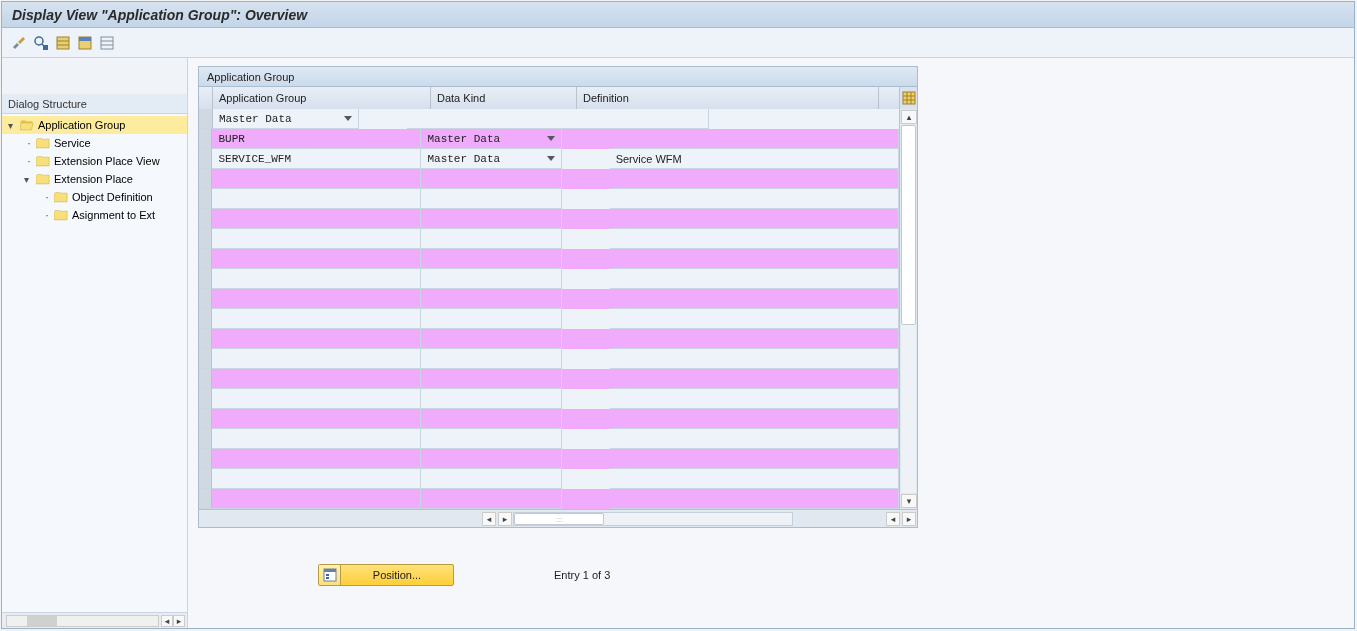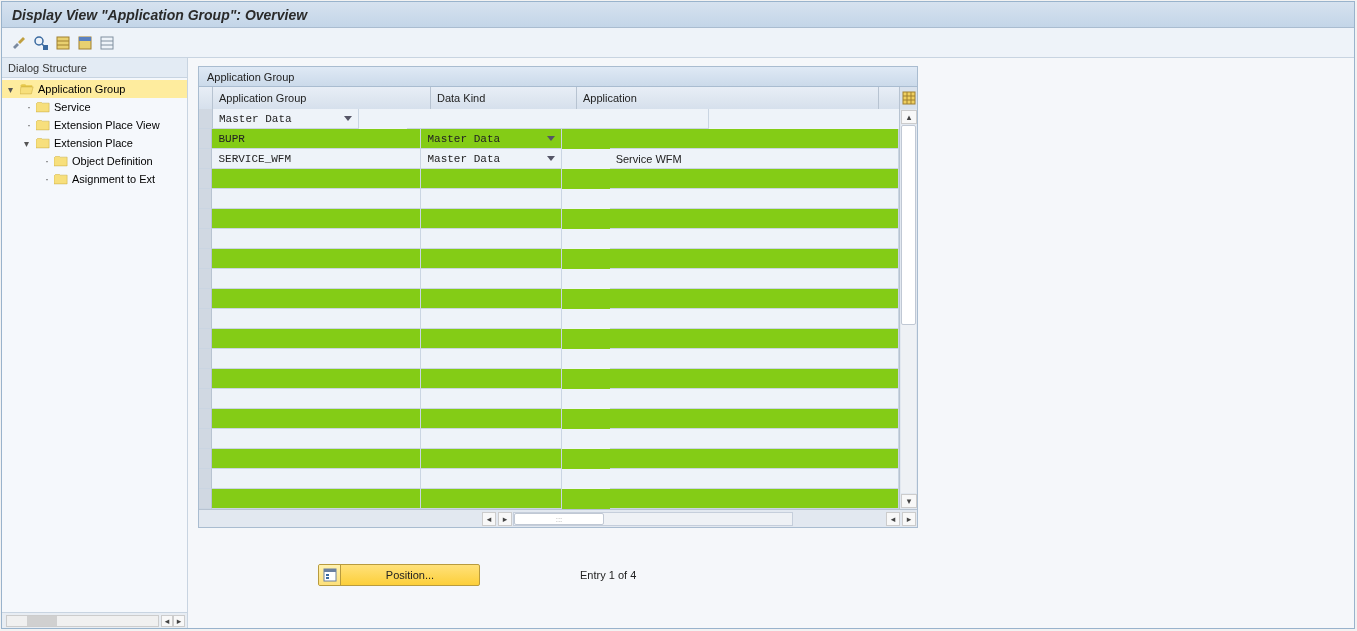--- a/index.html
+++ b/index.html
@@ -74,20 +74,21 @@
     }
     .sidebar-header {
       height: 20px;
       background: #e3ebf4;
       border-bottom: 1px solid #c8d4e1;
       padding: 0 6px;
       display: flex;
       align-items: center;
       font-size: 11px;
       color: #333;
+      margin-top: 36px;
     }
     .tree {
       flex: 1;
       overflow: hidden;
       padding-top: 2px;
       background: #f5f8fc;
     }
     .tree-node {
       display: flex;
       align-items: center;
@@ -188,21 +189,21 @@
       width: 18px;
       background: #d9e2ed;
       border-left:1px solid #b7c3d1;
       display:flex;align-items:center;justify-content:center;
     }
     .grid-row {
       display:flex;
       height: 20px;
     }
     .grid-row.even { background: #eef3f9; }
-    .grid-row.odd { background: #84cc16; }
+    .grid-row.odd { background: #f0abfc; }
     .cell {
       border-right: 1px solid #cad5e2;
       border-bottom: 1px solid #cad5e2;
       display:flex; align-items:center;
       padding: 0 6px;
       font-family: "Courier New", monospace;
       font-size: 11px;
       color: #222;
       position: relative;
     }
@@ -261,21 +262,21 @@
       border-radius:2px;
       overflow:hidden;
     }
     .position-btn-icon {
       width: 22px; height:100%;
       display:flex;align-items:center;justify-content:center;
       border-right:1px solid #b89b3e;
       background: linear-gradient(to bottom,#fff2b0,#fde07a);
     }
     .position-btn-label {
-      width: 138px;
+      width: 112px;
       text-align:center;
       font-size:11px;
       color:#222;
     }
     .entry-text {
       font-size:11px;
       color:#222;
     }
     svg { display:block; }
   </style>
@@ -390,21 +391,21 @@
     <div class="main">
       <div class="grid-wrap">
         <div class="grid-title">Application Group</div>
         <div class="grid-body">
           <div class="grid-table-area">
 
             <div class="grid-header-row">
               <div class="gh rowhead"></div>
               <div class="gh col-app">Application Group</div>
               <div class="gh col-kind">Data Kind</div>
-              <div class="gh col-desc">Application</div>
+              <div class="gh col-desc">Definition</div>
             </div>
 
             <div id="grid-rows">
                 <div class="grid-row even">
                   <div class="cell rowhead"></div>
                   <div class="cell col-kind dropdown">
                     <span>Master Data</span>
                     <div class="dd-arrow"></div>
                   </div>
                   <div class="cell col-desc desc"></div>
@@ -569,17 +570,17 @@
           <div class="position-btn-icon">
             <svg width="14" height="14">
                 <rect x="1" y="1" width="12" height="12" fill="#fff" stroke="#6a80a0"></rect>
                 <rect x="1" y="1" width="12" height="3" fill="#6a80a0"></rect>
                 <rect x="3" y="6" width="3" height="2" fill="#3a6aa0"></rect>
                 <rect x="3" y="9" width="3" height="2" fill="#3a6aa0"></rect>
               </svg>
           </div>
           <div class="position-btn-label">Position...</div>
         </div>
-        <div class="entry-text">Entry 1 of 4</div>
+        <div class="entry-text">Entry 1 of 3</div>
       </div>
     </div>
   </div>
 </div>
 
 </body></html>

